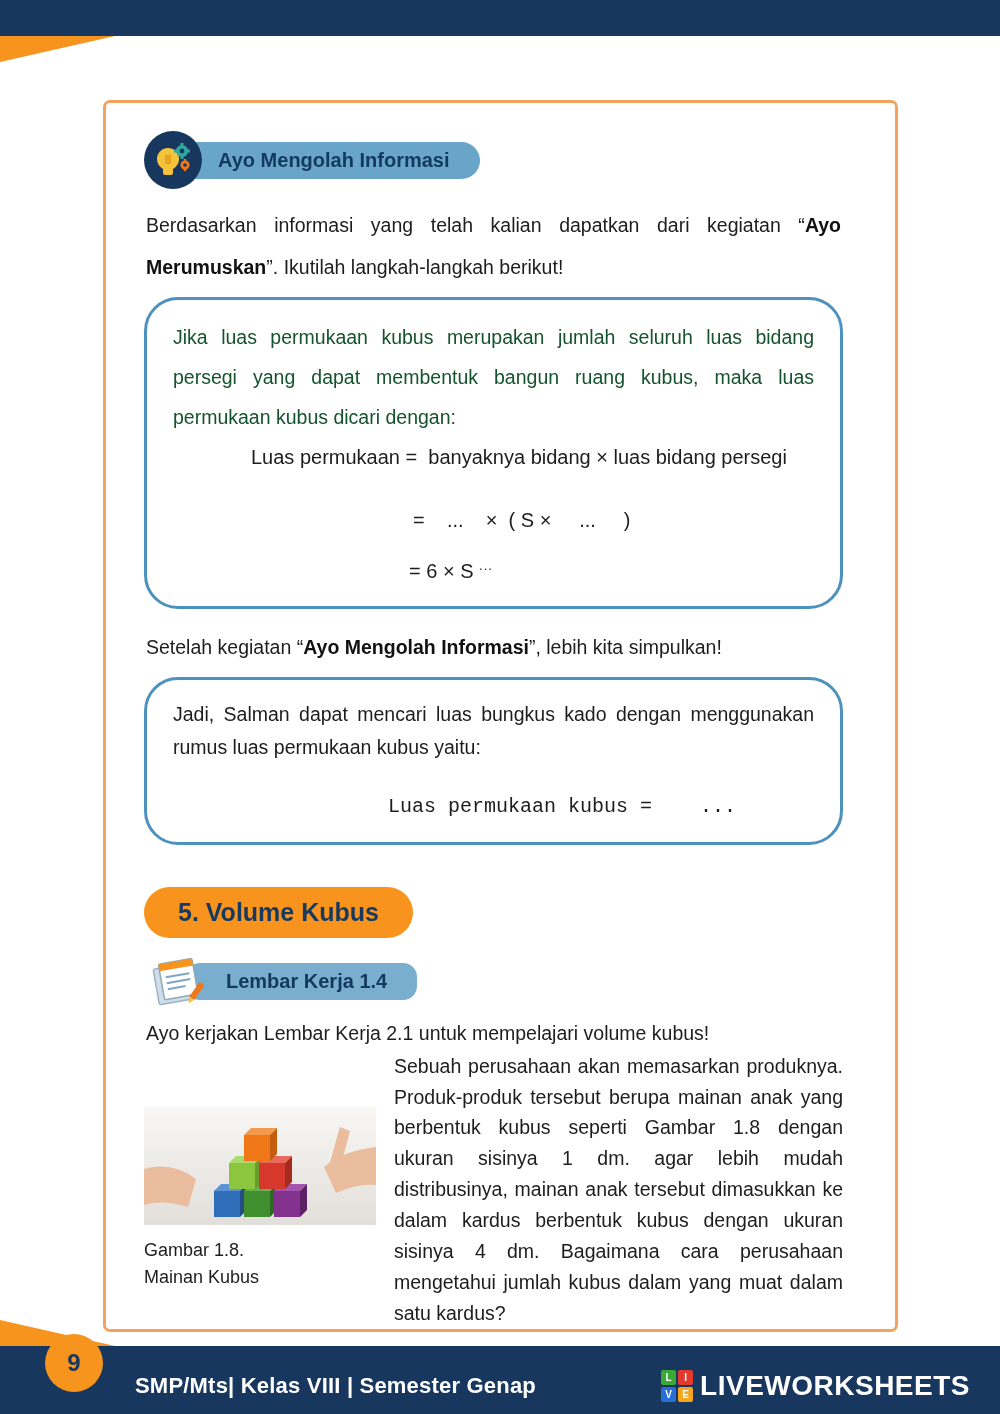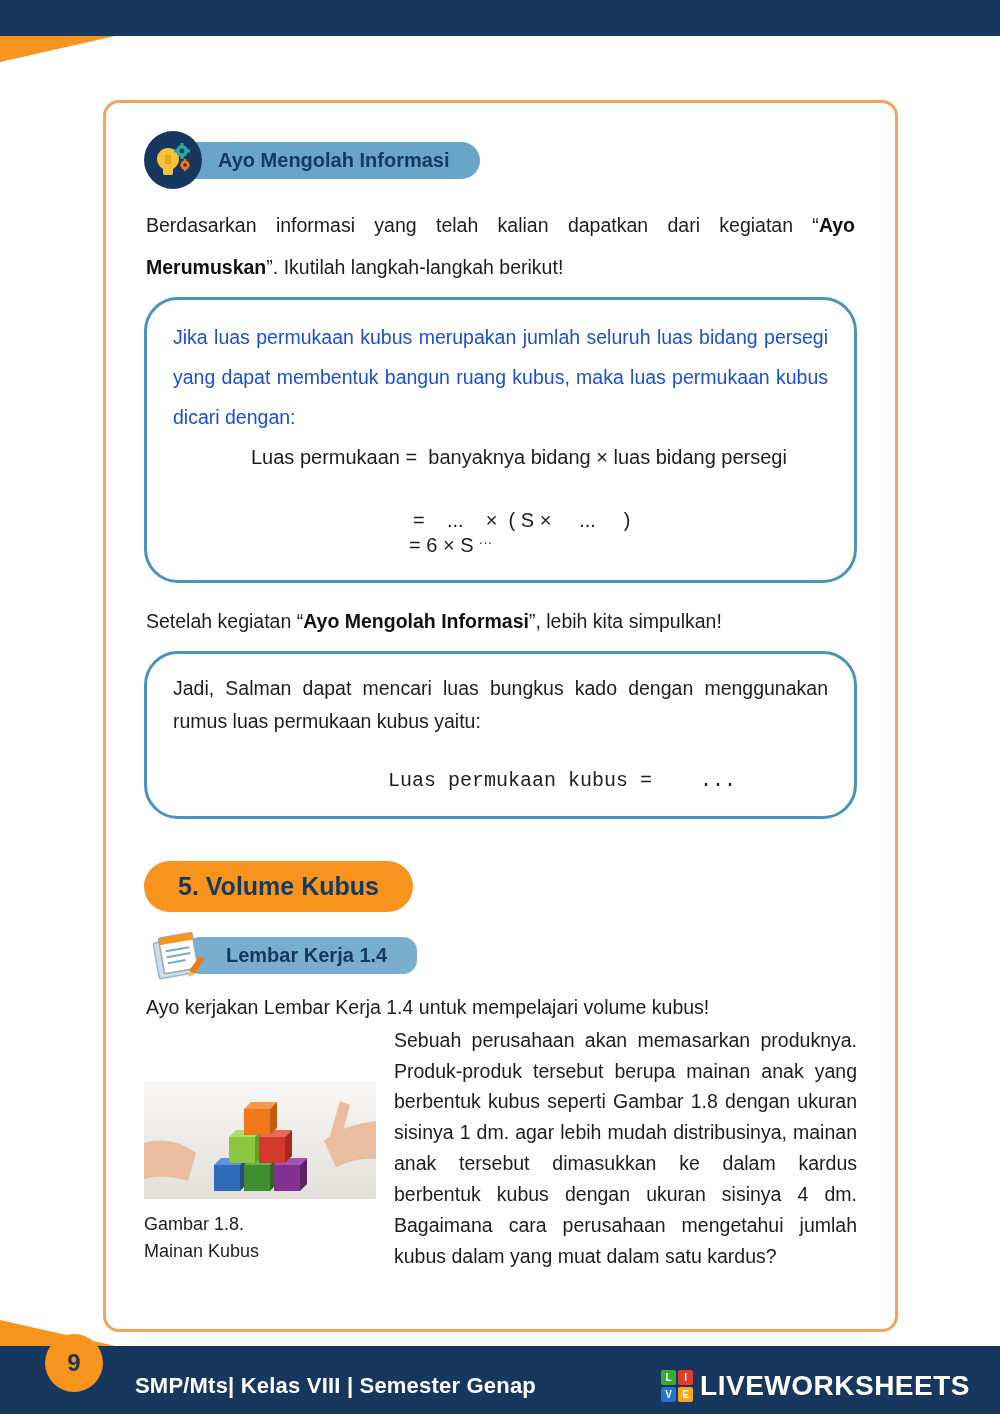--- a/index.html
+++ b/index.html
@@ -26,45 +26,45 @@
   .sq-v { background:#2a6fd4; } .sq-e { background:#f5a61d; }
   .brand-name { color:#ffffff; font-weight:bold; font-size:28px; letter-spacing:0.5px; }
   .page-num {
     position:absolute; left:45px; bottom:22px; width:58px; height:58px; border-radius:50%;
     background:#f7941e; color:#17375e; font-weight:bold; font-size:24px;
     display:flex; align-items:center; justify-content:center; z-index:3;
   }
   
   .frame {
     position:absolute; left:103px; top:100px; width:795px; height:1232px; box-sizing:border-box;
-    border:3px solid #f2a45f; border-radius:16px; padding:28px 38px 20px 38px; background:#fff;
+    border:3px solid #f2a45f; border-radius:7px; padding:28px 52px 20px 38px; background:#fff;
   }
   
   .badge-row { display:flex; align-items:center; }
   .badge-icon { width:58px; height:58px; flex:none; position:relative; z-index:2; }
   .badge-icon svg { display:block; }
   .badge-pill {
     margin-left:-24px; background:#68a5c8; color:#14395f; font-weight:bold; font-size:20px;
     padding:7px 30px 7px 40px; border-radius:22px; white-space:nowrap;
   }
   .badge-pill.square { border-radius:14px; background:#79aecf; }
   .doc-icon { width:66px; height:52px; flex:none; position:relative; z-index:2; }
   
   .intro { margin:16px 2px 8px 2px; font-size:19.5px; line-height:2.15; text-align:justify; color:#1d1d1d; }
   .intro b { color:#111; }
   
   .blue-box {
     border:3px solid #4d92be; border-radius:34px; padding:18px 26px 24px 26px; margin:6px 0 18px 0;
   }
-  .box-text { margin:0; font-size:19.5px; line-height:2.05; text-align:justify; color:#1d4ed8; }
+  .box-text { margin:0; font-size:19.5px; line-height:2.05; text-align:justify; color:#14532d; }
   .box-text2 { margin:0; font-size:19.5px; line-height:1.7; text-align:justify; color:#1d1d1d; }
   .formula { white-space:pre; font-size:20px; color:#1d1d1d; }
   .f1 { padding-left:78px; margin-top:8px; }
   .f2 { padding-left:240px; margin-top:40px; }
-  .f3 { padding-left:236px; }
+  .f3 { padding-left:236px; margin-top:26px; }
   .f3 sup { font-size:13px; letter-spacing:1px; }
   .fc { padding-left:215px; margin-top:30px; font-size:20px; white-space:pre;font-family:Liberation Mono, monospace; }
   
   .orange-heading {
     display:inline-block; margin:24px 0 0 0; background:#f8941d; color:#16395f;
     font-weight:bold; font-size:25px; padding:11px 34px; border-radius:30px;
   }
   .lk-row { margin-top:18px; }
   .intro-short { margin:14px 2px 6px 2px; font-size:19.5px; color:#1d1d1d; }
   .cols { display:flex; gap:18px; margin-top:4px; align-items:flex-start; }
@@ -142,21 +142,21 @@
           </g>
           <g transform="rotate(35 52 38)">
             <rect x="48" y="26" width="6" height="18" fill="#f07818"></rect>
             <polygon points="48,44 54,44 51,50" fill="#f5c33b"></polygon>
           </g>
         </svg>
       </div>
       <div class="badge-pill square">Lembar Kerja 1.4</div>
     </div>
 
-    <p class="intro-short">Ayo kerjakan Lembar Kerja 1.4 untuk mempelajari volume kubus!</p>
+    <p class="intro-short">Ayo kerjakan Lembar Kerja 2.1 untuk mempelajari volume kubus!</p>
 
     <div class="cols">
       <div class="fig">
         <svg width="232" height="118" viewBox="0 0 232 118">
           <defs>
             <linearGradient id="bg18" x1="0" y1="0" x2="0" y2="1">
               <stop offset="0" stop-color="#f8f7f5"></stop>
               <stop offset="1" stop-color="#e2dfda"></stop>
             </linearGradient>
           </defs>

